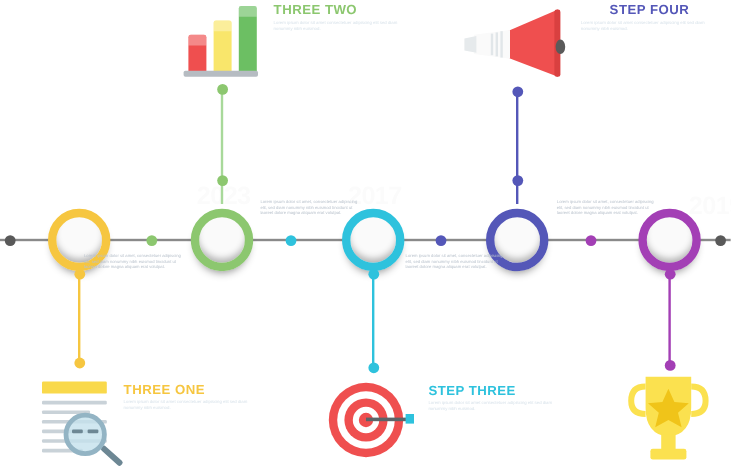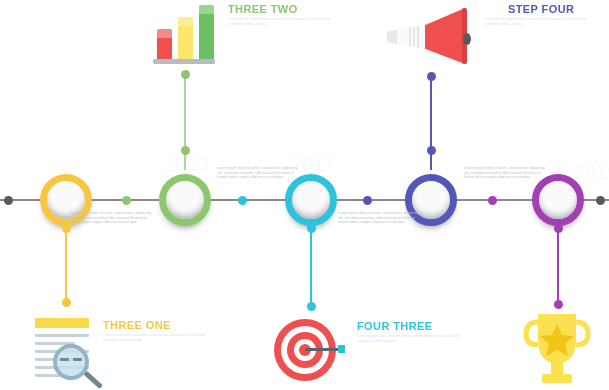--- a/index.html
+++ b/index.html
@@ -103,21 +103,21 @@
   <div class="abs stem" style="left:557px;top:228px;height:76px;background:#a33fb5;"></div>
   <div class="abs stem-dot" style="left:557px;top:224px;background:#a33fb5;"></div>
   <div class="abs stem-dot" style="left:557px;top:300px;background:#a33fb5;"></div>
 
   <div class="abs step-title" style="left:103px;top:319px;color:#f6c640;">THREE ONE</div>
   <div class="abs step-sub" style="left:103px;top:333px;">Lorem ipsum dolor sit amet consectetuer adipiscing elit sed diam nonummy nibh euismod.</div>
 
   <div class="abs step-title" style="left:228px;top:3px;color:#8cc76f;">THREE TWO</div>
   <div class="abs step-sub" style="left:228px;top:17px;">Lorem ipsum dolor sit amet consectetuer adipiscing elit sed diam nonummy nibh euismod.</div>
 
-  <div class="abs step-title" style="left:357px;top:320px;color:#2ec2dd;">FOUR THREE</div>
+  <div class="abs step-title" style="left:357px;top:320px;color:#2ec2dd;">STEP THREE</div>
   <div class="abs step-sub" style="left:357px;top:334px;">Lorem ipsum dolor sit amet consectetuer adipiscing elit sed diam nonummy nibh euismod.</div>
 
   <div class="abs step-title" style="left:484px;top:3px;color:#5457b8;margin-left:24px;">STEP FOUR</div>
   <div class="abs step-sub" style="left:484px;top:17px;">Lorem ipsum dolor sit amet consectetuer adipiscing elit sed diam nonummy nibh euismod.</div>
 
   <div class="abs lorem" style="left:70px;top:211px;">Lorem ipsum dolor sit amet, consectetuer adipiscing elit, sed diam nonummy nibh euismod tincidunt ut laoreet dolore magna aliquam erat volutpat.</div>
   <div class="abs lorem" style="left:217px;top:166px;">Lorem ipsum dolor sit amet, consectetuer adipiscing elit, sed diam nonummy nibh euismod tincidunt ut laoreet dolore magna aliquam erat volutpat.</div>
   <div class="abs lorem" style="left:338px;top:211px;">Lorem ipsum dolor sit amet, consectetuer adipiscing elit, sed diam nonummy nibh euismod tincidunt ut laoreet dolore magna aliquam erat volutpat.</div>
   <div class="abs lorem" style="left:464px;top:166px;">Lorem ipsum dolor sit amet, consectetuer adipiscing elit, sed diam nonummy nibh euismod tincidunt ut laoreet dolore magna aliquam erat volutpat.</div>
 

